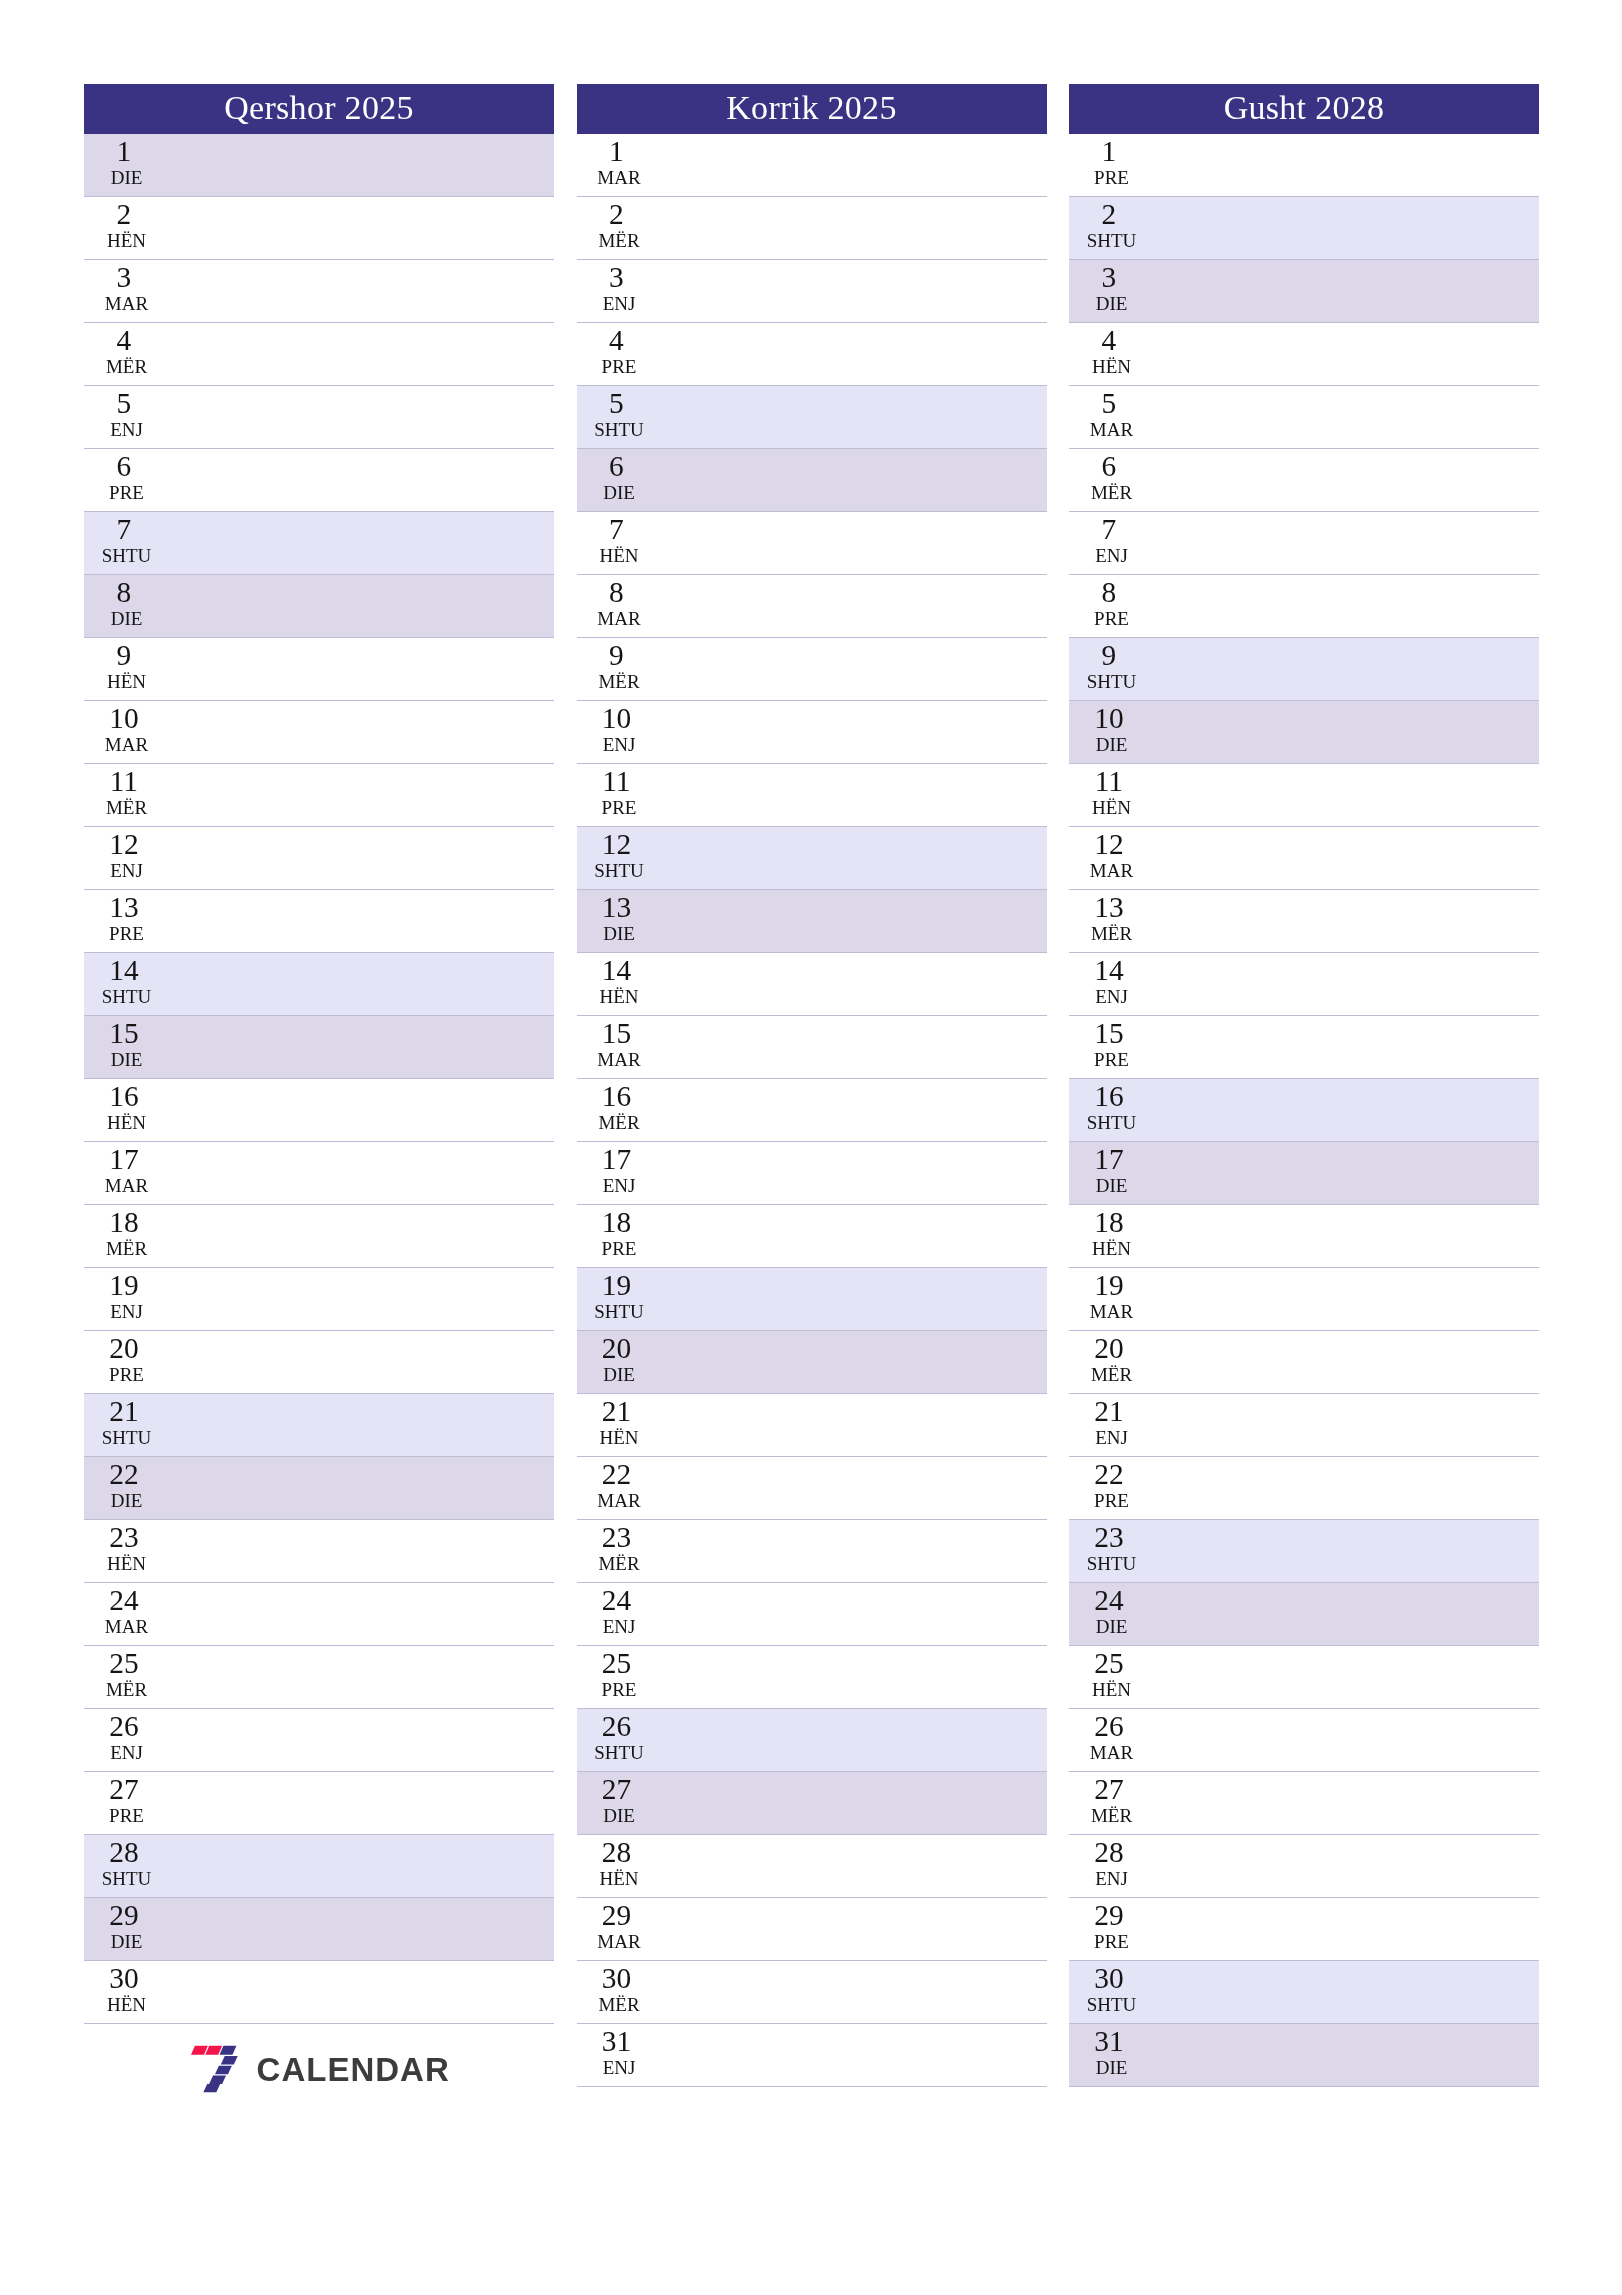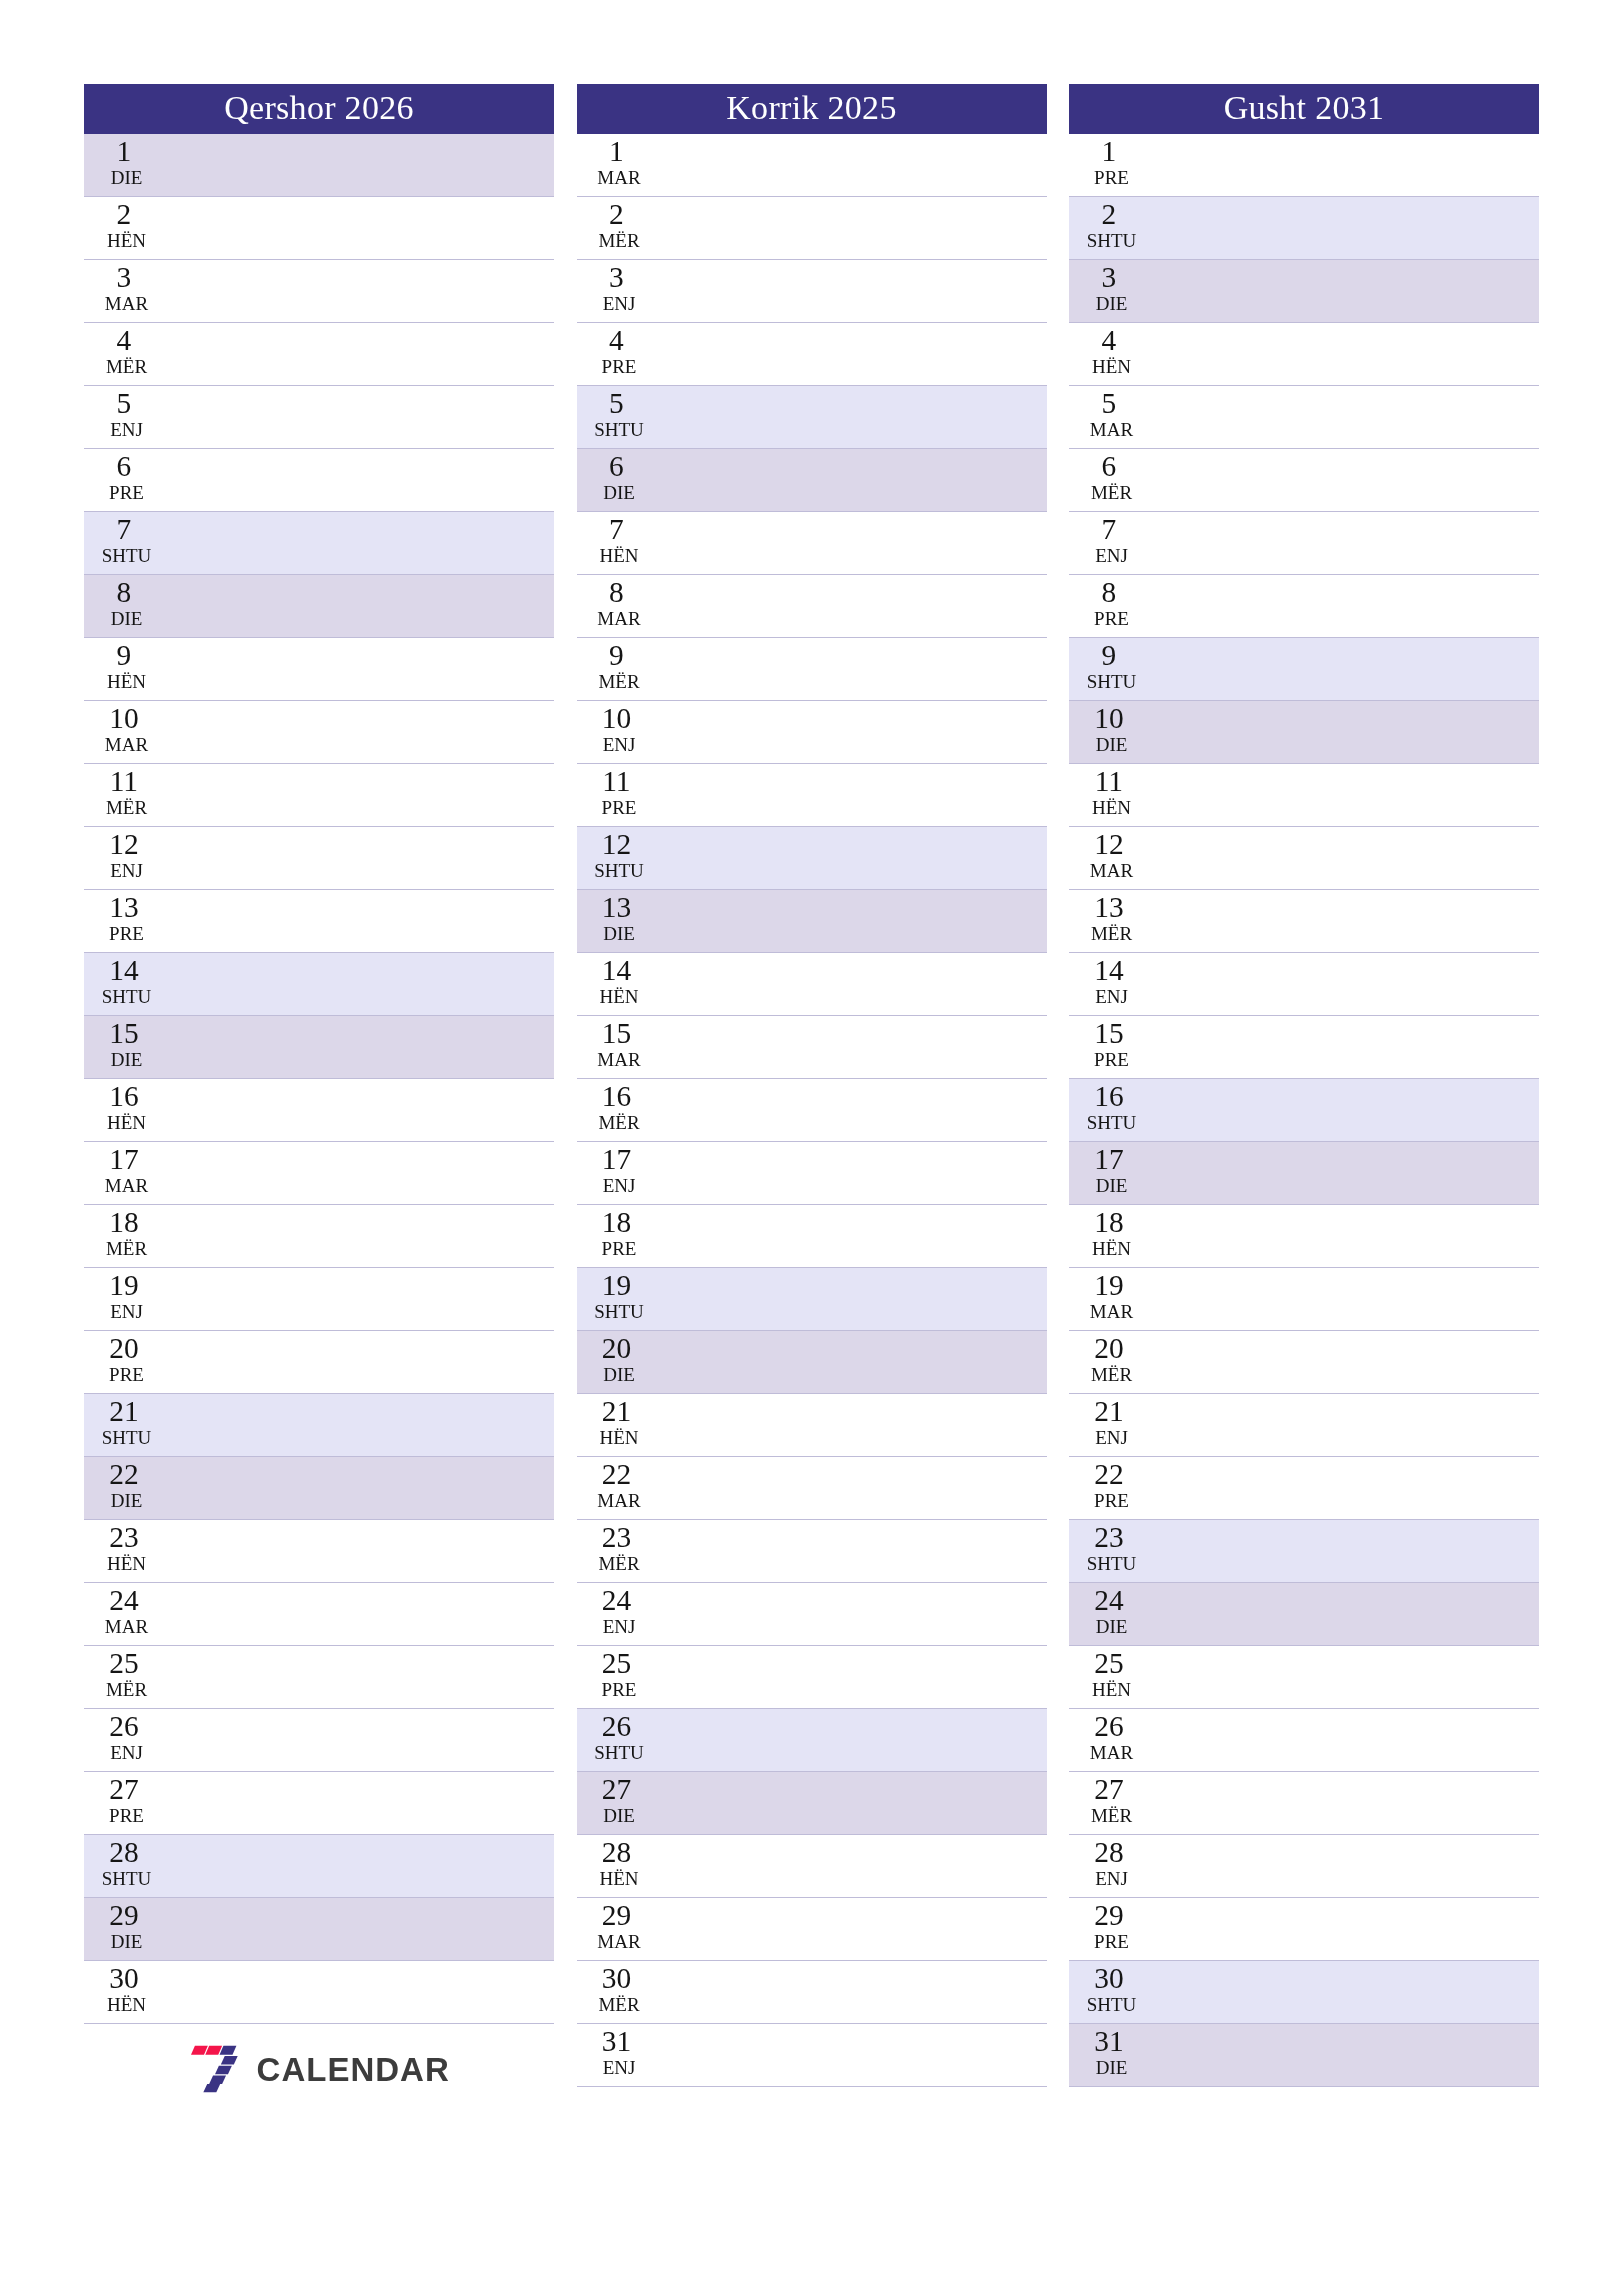--- a/index.html
+++ b/index.html
@@ -107,21 +107,21 @@
     letter-spacing: 1px;
     color: #3c3c3c;
     line-height: 1;
   }
 </style>
 </head>
 <body>
 
 <div id="calendar-page">
     <div class="month-column">
-      <div class="month-header">Qershor 2026</div>
+      <div class="month-header">Qershor 2025</div>
       <div class="days-list">
         <div class="day-row sun">
           <div class="day-num">1</div>
           <div class="day-abbr">DIE</div>
           <div style="position: absolute; inset: 0px 0px 0px 85px;"></div>
         </div>
         <div class="day-row ">
           <div class="day-num">2</div>
           <div class="day-abbr">HËN</div>
           <div style="position: absolute; inset: 0px 0px 0px 85px;"></div>
@@ -434,21 +434,21 @@
           <div style="position: absolute; inset: 0px 0px 0px 85px;"></div>
         </div>
         <div class="day-row ">
           <div class="day-num">31</div>
           <div class="day-abbr">ENJ</div>
           <div style="position: absolute; inset: 0px 0px 0px 85px;"></div>
         </div>
       </div>
     </div>
     <div class="month-column">
-      <div class="month-header">Gusht 2031</div>
+      <div class="month-header">Gusht 2028</div>
       <div class="days-list">
         <div class="day-row ">
           <div class="day-num">1</div>
           <div class="day-abbr">PRE</div>
           <div style="position: absolute; inset: 0px 0px 0px 85px;"></div>
         </div>
         <div class="day-row sat">
           <div class="day-num">2</div>
           <div class="day-abbr">SHTU</div>
           <div style="position: absolute; inset: 0px 0px 0px 85px;"></div>

